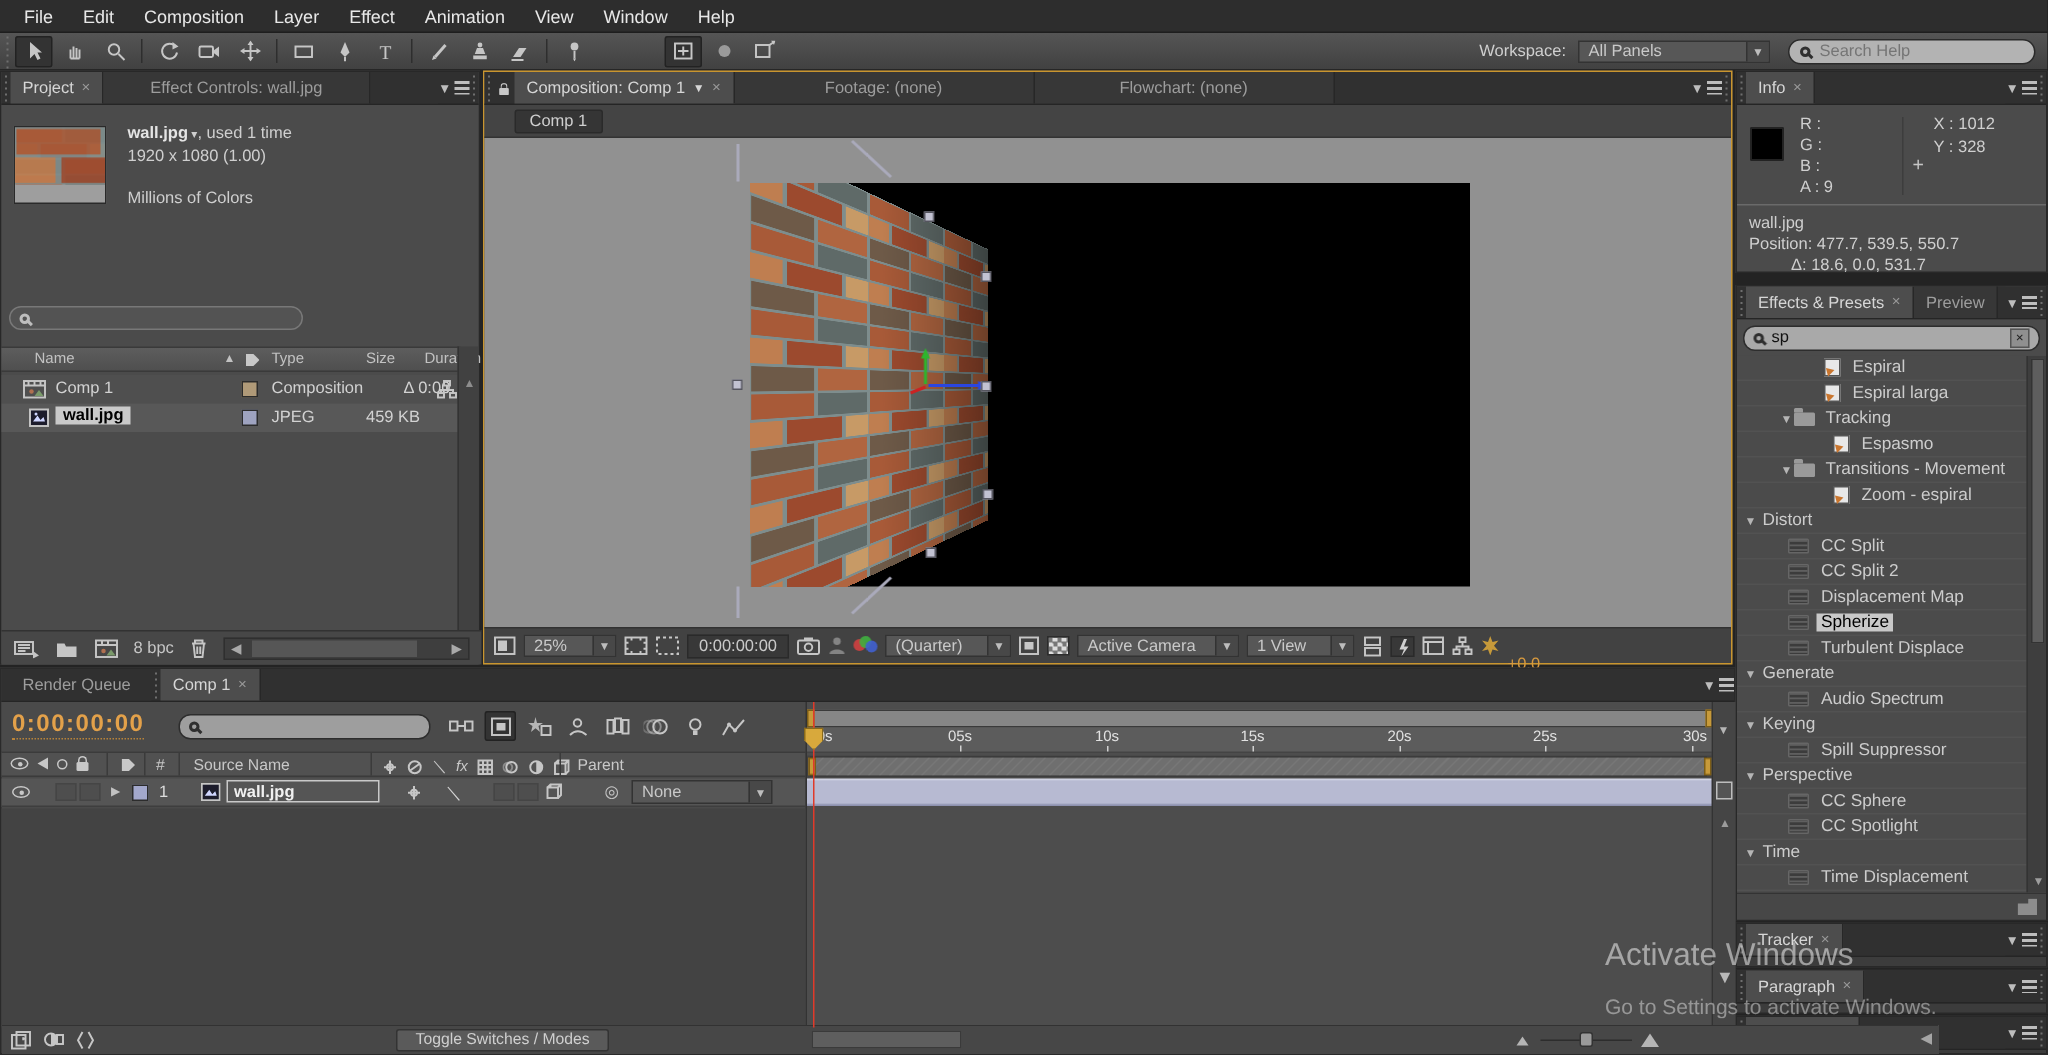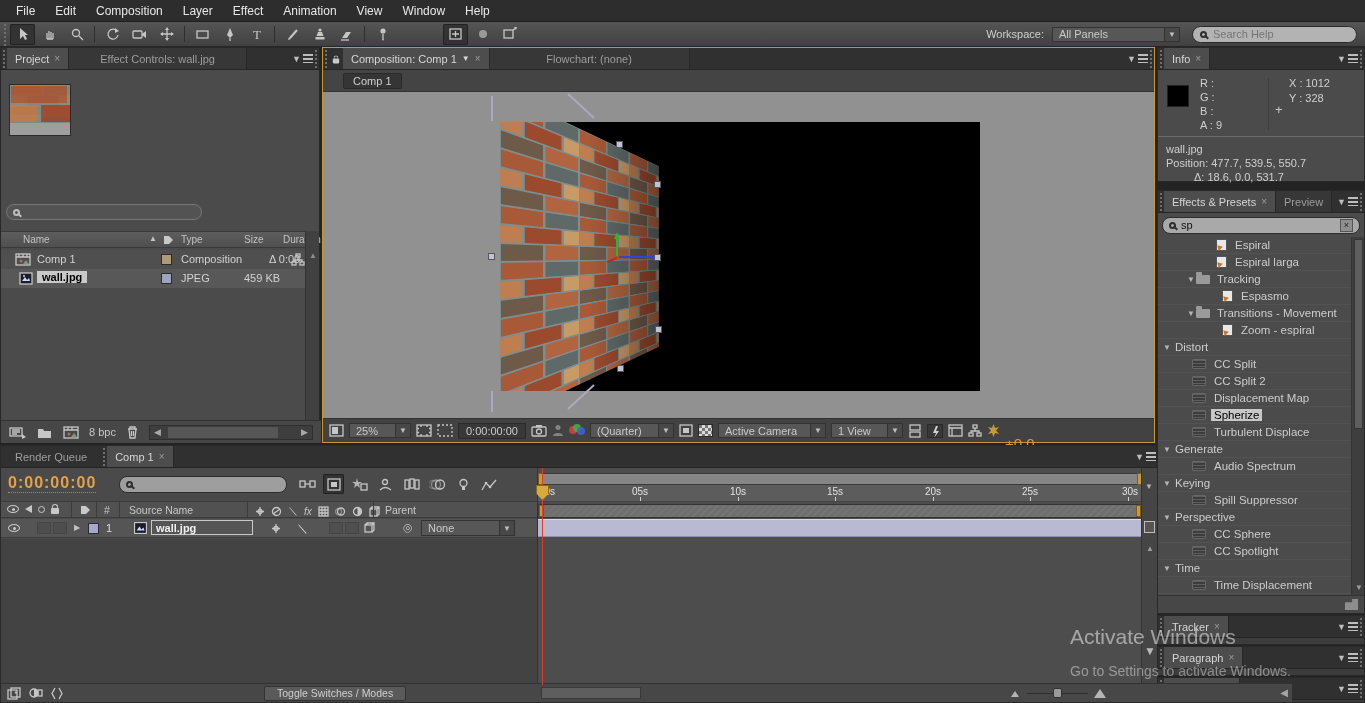--- a/index.html
+++ b/index.html
@@ -68,21 +68,21 @@
   #comp-crumb-row { height:22px; background:#444; display:flex; align-items:center; padding-left:20px; border-bottom:1px solid #333; }
   #comp-crumb { background:#353535; border:1px solid #2a2a2a; border-radius:2px; color:#cfcfcf; font-size:11px; padding:1px 9px; }
   #viewer { position:relative; width:831px; height:326px; background:#919191; overflow:hidden; }
   #comp-black { position:absolute; left:177px; top:30px; width:480px; height:269px; background:#000; overflow:hidden; }
   .wall3d { position:absolute; left:0; top:-31px; width:340px; height:331px; transform-origin:left center; transform:perspective(210px) rotateY(31deg); }
   .wall3d .shade { position:absolute; inset:0; background:linear-gradient(to right,rgba(0,0,0,0) 40%,rgba(0,0,0,.38)); }
   #overlay { position:absolute; left:0; top:0; pointer-events:none; }
   .handle { position:absolute; width:7px; height:7px; background:#c2c2d2; border:1px solid #55555f; }
   #comp-foot { height:24px; background:#424242; border-top:1px solid #323232; display:flex; align-items:center; gap:5px; padding:0 6px; font-size:11px; color:#bdbdbd; }
   .tcbox { background:#383838; border:1px solid #2a2a2a; color:#c9c9c9; padding:1px 7px; font-size:11px; }
-  .exposure { color:#d89a3e; border-bottom:1px dotted #a87a2e; font-size:15px;margin-top:26px; }
+  .exposure { color:#d89a3e; border-bottom:1px dotted #a87a2e; font-size:11px;margin-top:26px; }
   .checker { width:15px; height:13px; background:conic-gradient(#ddd 25%,#777 0 50%,#ddd 0 75%,#777 0); background-size:6px 6px; border:1px solid #2c2c2c; }
   .chdots { position:relative; width:16px; height:13px; }
   .chdots i { position:absolute; width:8px; height:8px; border-radius:50%; opacity:.9; }
 
   
   #info { left:1157px; top:47px; width:208px; height:135px; }
   #info .body { position:relative; height:111px; font-size:11px; color:#cfcfcf; }
   #info .sw { position:absolute; left:9px; top:15px; width:22px; height:22px; background:#000; border:1px solid #222; }
   #info .rgba { position:absolute; left:42px; top:6px; line-height:14px; }
   #info .vd { position:absolute; left:110px; top:8px; height:52px; width:1px; background:#3d3d3d; }
@@ -335,20 +335,25 @@
       </span>
     <span class="grip"></span>
   </div>
   <div class="body">
     <div id="proj-thumb">
       <svg width="60" height="38">
           <rect width="60" height="38" fill="url(#bricksA)" transform="scale(0.55)" style="transform-origin:0 0;width:110px;height:70px"></rect>
           <rect width="60" height="38" fill="url(#bricksA)" opacity="0.9"></rect>
         </svg>
     </div>
+    <div id="proj-info">
+      <div><b>wall.jpg</b><span style="font-size:8px"> ▾</span><span>, used 1 time</span></div>
+      <div>1920 x 1080 (1.00)</div>
+      <div style="margin-top:14px">Millions of Colors</div>
+    </div>
     <div id="proj-search">
       <span class="mag"></span>
       <input style="">
     </div>
     <div id="proj-head">
       <span style="left:22px">Name</span>
       <span style="left:148px;font-size:8px">▲</span>
       <span class="tagic" style="position:absolute;left:163px;top:4px"></span>
       <span style="left:180px">Type</span>
       <span style="left:243px">Size</span>
@@ -418,20 +423,23 @@
   <div class="tabbar">
     <span class="grip"></span>
     <span style="display:flex;align-items:center;padding:0 3px">
         <span class="lockic" style="transform:scale(.8)"></span>
       </span>
     <span class="tab active">
       <span>Composition: Comp 1</span>
       <span style="font-size:8px">▼</span>
       <span class="x">×</span>
     </span>
+    <span class="tab" style="width:200px;justify-content:center">
+        <span>Footage: (none)</span>
+      </span>
     <span class="tab" style="width:200px;justify-content:center">
         <span>Flowchart: (none)</span>
       </span>
     <span class="filler"></span>
     <span class="pmenu">
         <span>▼</span>
         <span class="bars"></span>
       </span>
     <span class="grip"></span>
   </div>

